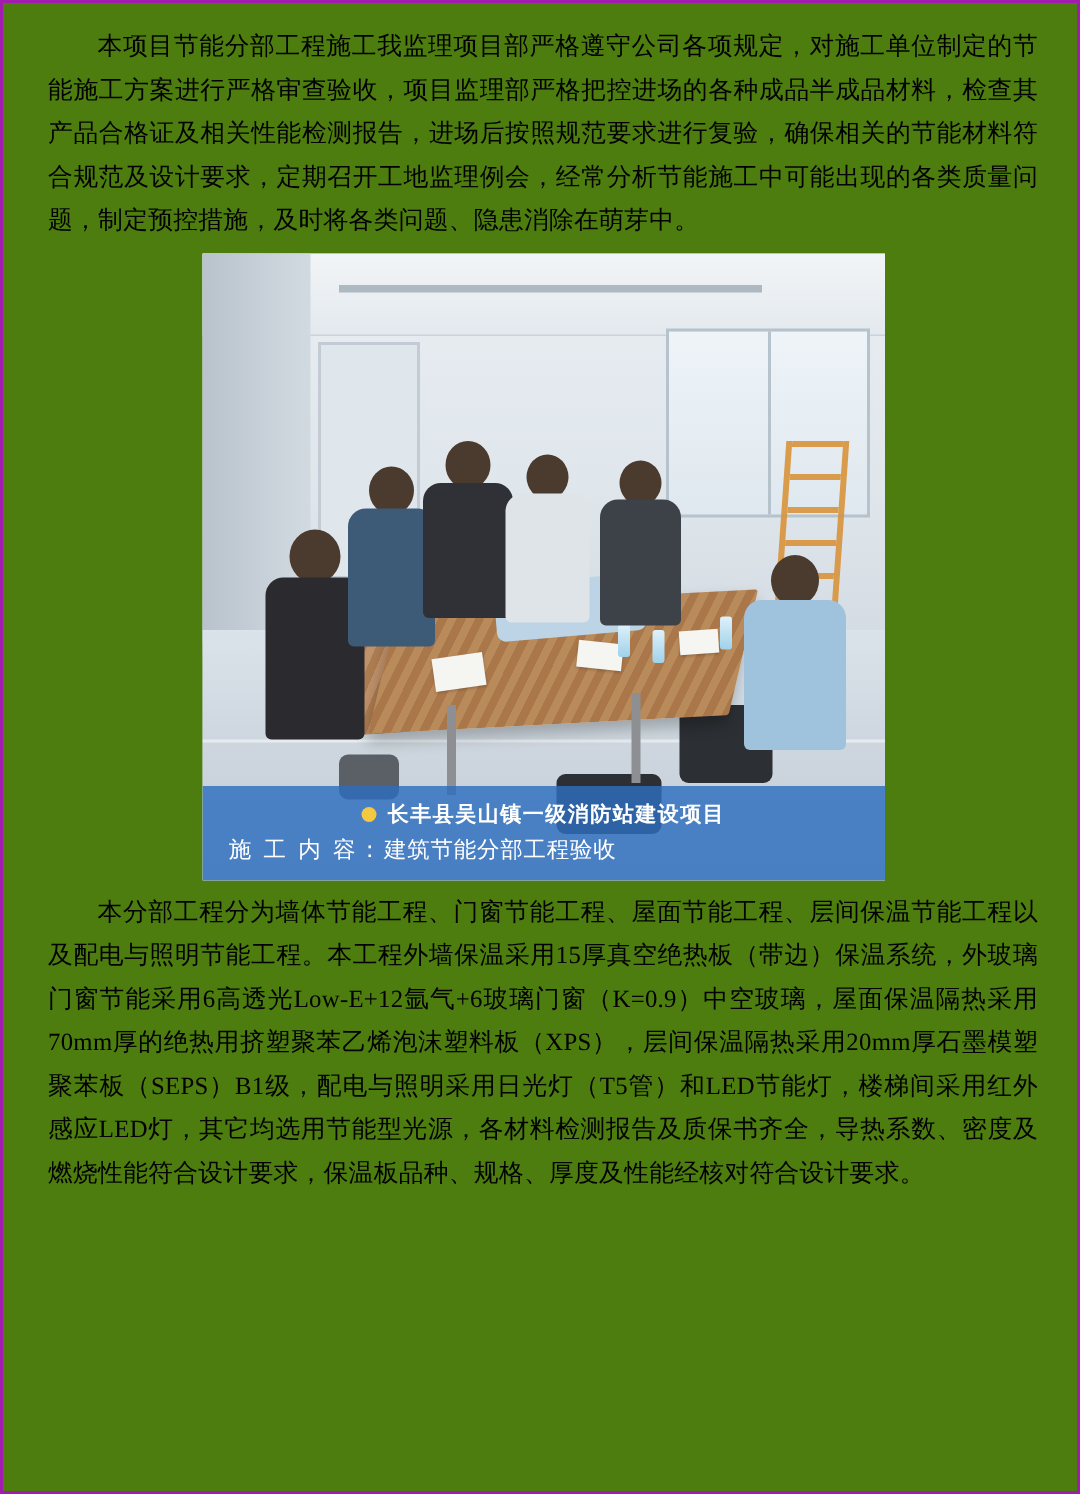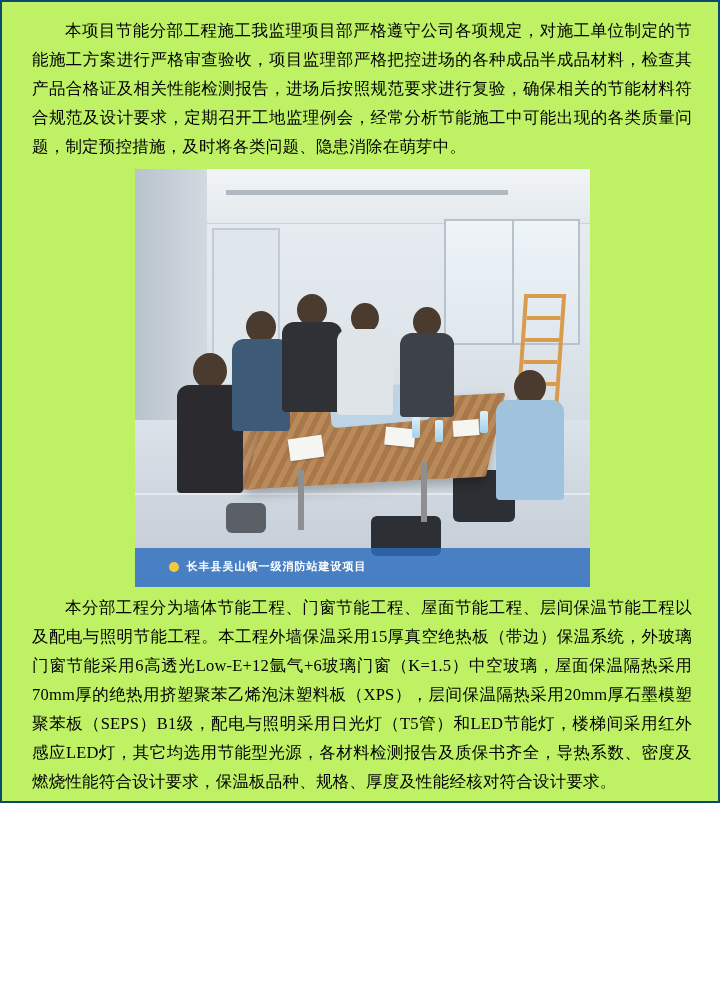--- a/index.html
+++ b/index.html
@@ -9,24 +9,24 @@
   body {
     width: 720px;
     height: 998px;
     background: #ffffff;
     font-family: "Liberation Serif", "DejaVu Serif", serif;
     overflow: hidden;
   }
   .page {
     position: relative;
     width: 720px;
-    height: 803px;
-    box-sizing: border-box;
-    border: 2px solid #0c4a6e;
-    background: #bef264;
+    height: 996px;
+    box-sizing: border-box;
+    border: 2px solid #a21caf;
+    background: #4d7c0f;
   }
   .page-inner {
     padding: 14px 26px 10px 30px;
   }
   p.para {
     margin: 0 0 2px 0;
     font-size: 16.5px;
     line-height: 29px;
     text-align: justify;
     text-justify: inter-ideograph;
@@ -183,22 +183,23 @@
     position: absolute;
     left: 0; bottom: 0;
     width: 100%;
     padding: 6px 0 8px 0;
     box-sizing: border-box;
     background: rgba(45,110,190,.82);
     color: #ffffff;
     font-family: "Liberation Sans", sans-serif;
   }
   .cap-title {
-    font-size: 11px;
+    font-size: 14px;
     font-weight: bold;
+    text-align: center;
     line-height: 25px;
     letter-spacing: 1px;
     padding: 0 34px;
   }
   .cap-title .dot {
     display: inline-block;
     width: 10px; height: 10px;
     border-radius: 50%;
     background: #f5c842;
     margin-right: 8px;
@@ -273,21 +274,24 @@
         </div>
         <div class="person" style="left:79%;top:48%;width:72px;height:130px;">
           <div class="head" style="width:32px;height:34px;"></div>
           <div class="body" style="top:30px;width:68px;height:100px;background:#9fc2dd;"></div>
         </div>
 
         <div class="caption">
           <div class="cap-title">
             <span class="dot"></span><span>长丰县吴山镇一级消防站建设项目</span>
           </div>
+          <div class="cap-line">
+            <span class="lbl">施 工 内 容：</span><span>建筑节能分部工程验收</span>
+          </div>
         </div>
 
       </div>
     </div>
 
-    <p class="para">本分部工程分为墙体节能工程、门窗节能工程、屋面节能工程、层间保温节能工程以及配电与照明节能工程。本工程外墙保温采用15厚真空绝热板（带边）保温系统，外玻璃门窗节能采用6高透光Low-E+12氩气+6玻璃门窗（K=1.5）中空玻璃，屋面保温隔热采用70mm厚的绝热用挤塑聚苯乙烯泡沫塑料板（XPS），层间保温隔热采用20mm厚石墨模塑聚苯板（SEPS）B1级，配电与照明采用日光灯（T5管）和LED节能灯，楼梯间采用红外感应LED灯，其它均选用节能型光源，各材料检测报告及质保书齐全，导热系数、密度及燃烧性能符合设计要求，保温板品种、规格、厚度及性能经核对符合设计要求。</p>
+    <p class="para">本分部工程分为墙体节能工程、门窗节能工程、屋面节能工程、层间保温节能工程以及配电与照明节能工程。本工程外墙保温采用15厚真空绝热板（带边）保温系统，外玻璃门窗节能采用6高透光Low-E+12氩气+6玻璃门窗（K=0.9）中空玻璃，屋面保温隔热采用70mm厚的绝热用挤塑聚苯乙烯泡沫塑料板（XPS），层间保温隔热采用20mm厚石墨模塑聚苯板（SEPS）B1级，配电与照明采用日光灯（T5管）和LED节能灯，楼梯间采用红外感应LED灯，其它均选用节能型光源，各材料检测报告及质保书齐全，导热系数、密度及燃烧性能符合设计要求，保温板品种、规格、厚度及性能经核对符合设计要求。</p>
 
   </div>
 </div>
 
 </body></html>

